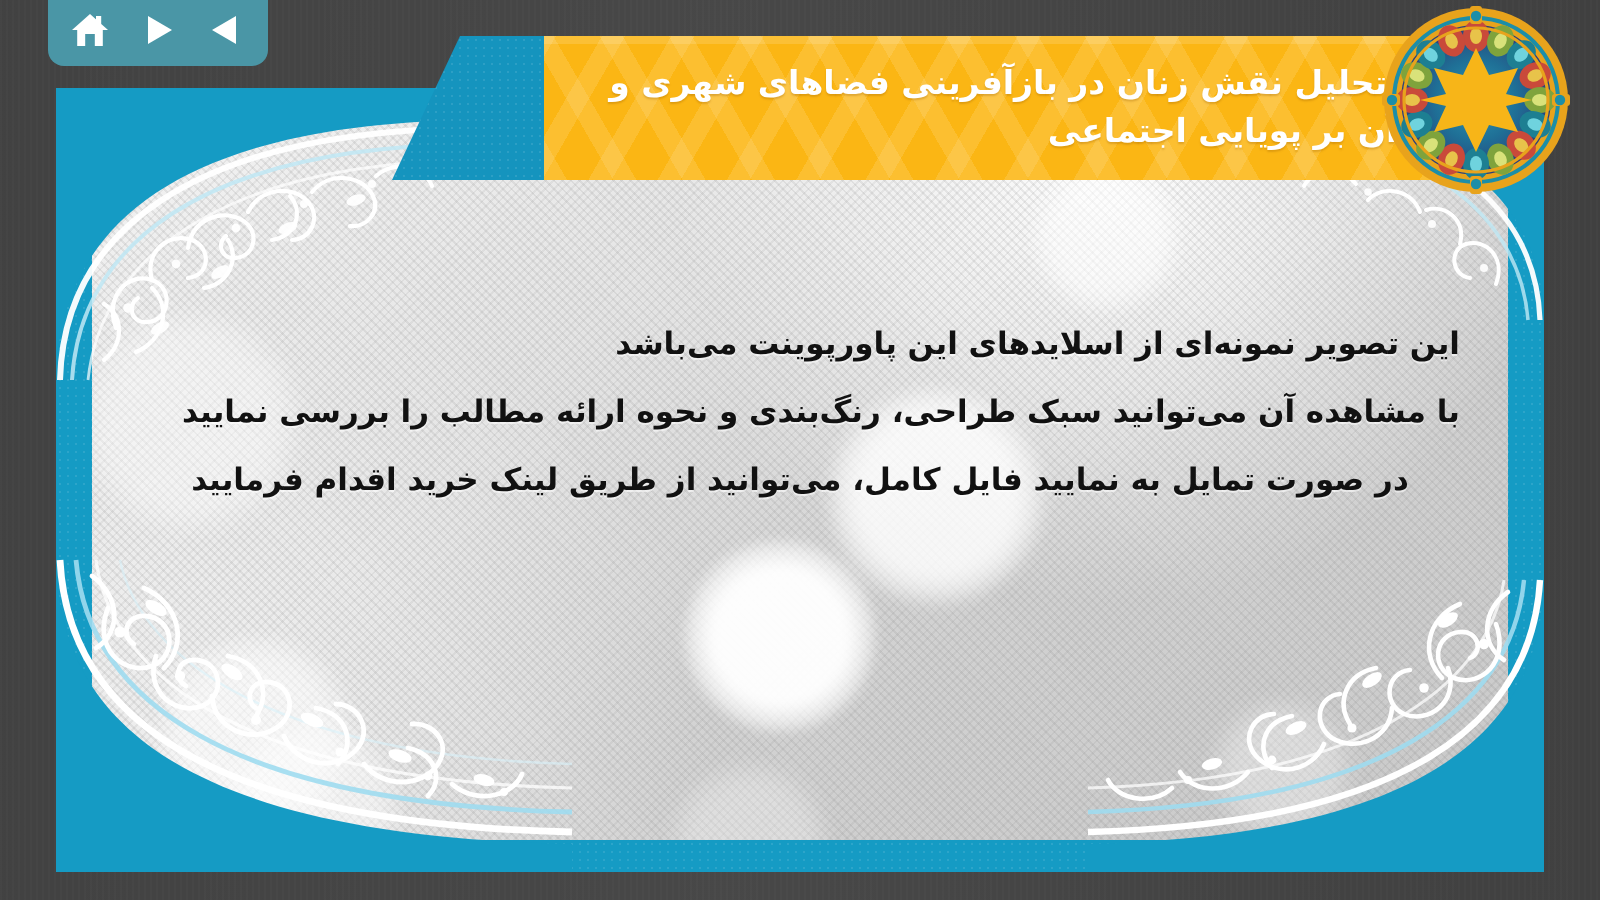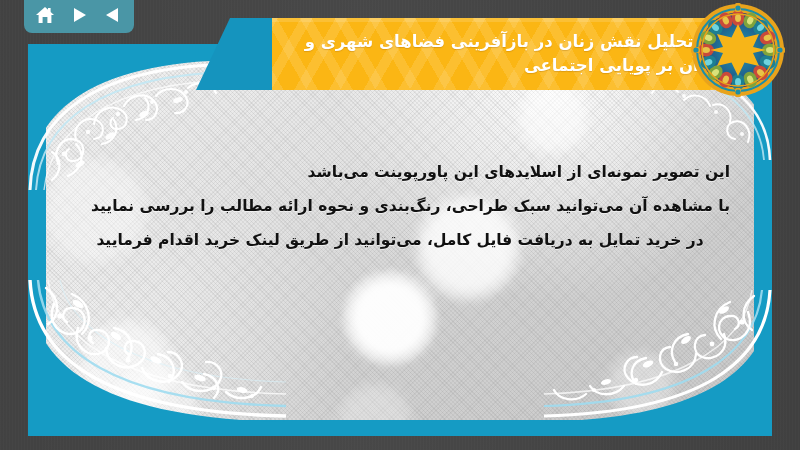--- a/index.html
+++ b/index.html
@@ -224,21 +224,21 @@
       <span class="bokeh b3"></span>
       <span class="bokeh b4"></span>
       <span class="bokeh b5"></span>
       <span class="bokeh b6"></span>
       <span class="bokeh b7"></span>
       <span class="bokeh b8"></span>
 
       <div class="body-text">
         <p class="l1">این تصویر نمونه‌ای از اسلایدهای این پاورپوینت می‌باشد</p>
         <p class="l2">با مشاهده آن می‌توانید سبک طراحی، رنگ‌بندی و نحوه ارائه مطالب را بررسی نمایید</p>
-        <p class="l3">در خرید تمایل به دریافت فایل کامل، می‌توانید از طریق لینک خرید اقدام فرمایید</p>
+        <p class="l3">در صورت تمایل به نمایید فایل کامل، می‌توانید از طریق لینک خرید اقدام فرمایید</p>
       </div>
     </div>
 
     <div class="corner c-tl">
       <svg width="210" height="150" viewBox="0 0 210 150" fill="none">
         <path d="M0 148 C 0 70, 60 18, 208 16 L208 0 L0 0 Z" fill="#159BC4"></path>
         <path d="M2 146 C 4 74, 64 22, 208 20" stroke="#ffffff" stroke-width="3" fill="none" opacity=".95"></path>
         <path d="M8 146 C 12 80, 70 30, 208 28" stroke="#bfe8f5" stroke-width="2" fill="none" opacity=".85"></path>
         <path d="M16 146 C 22 88, 78 38, 208 36" stroke="#ffffff" stroke-width="1.4" fill="none" opacity=".7"></path>
         <g stroke="#ffffff" stroke-width="2.1" fill="none" stroke-linecap="round">

